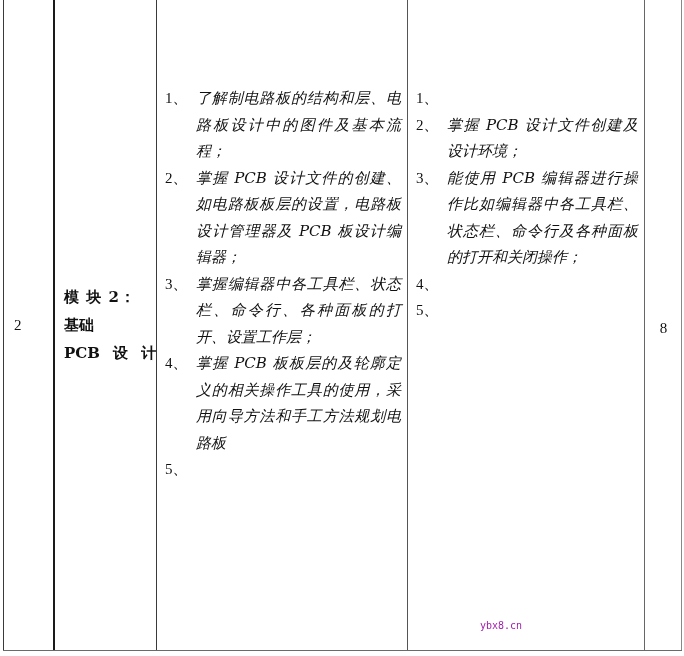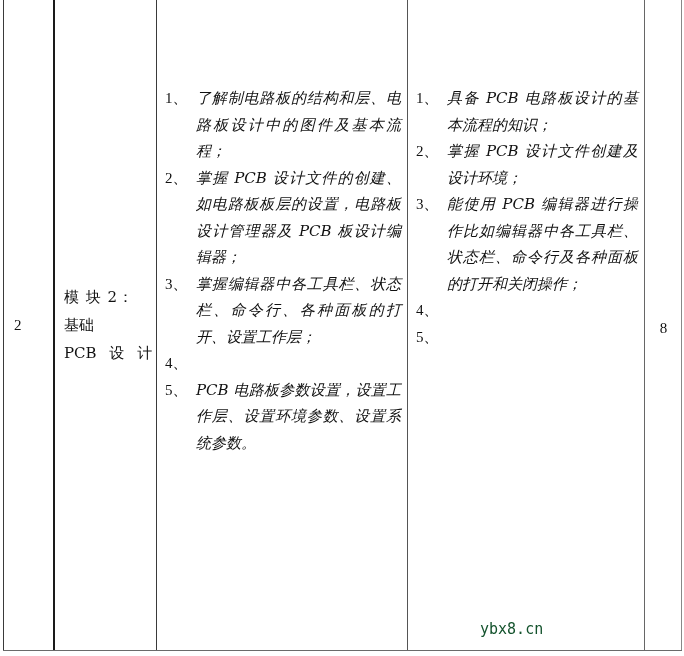--- a/index.html
+++ b/index.html
@@ -14,35 +14,35 @@
     .cell { position: absolute; }
     .num-cell {
       left: 4px; width: 50px; top: 0; height: 650px;
       display: flex; align-items: center; padding-left: 10px; box-sizing: border-box;
       font-size: 15px; font-family: "Liberation Serif", serif;
     }
     .module-cell {
       left: 57px; width: 99px; top: 283px;
       font-size: 15px; line-height: 28px; padding-left: 7px; box-sizing: border-box;
     }
-    .module-cell div { white-space: nowrap; }
+    .module-cell div { white-space: nowrap; font-weight: bold; }
     .list-cell { font-size: 15px; line-height: 26.5px; }
     .list-item { display: flex; }
     .list-num { width: 31px; flex: none; white-space: nowrap; font-family: "Liberation Serif", serif; }
     .list-text { flex: 1; text-align: justify; font-style: italic; }
     .col3 { left: 165px; top: 85px; width: 236px; }
     .col4 { left: 416px; top: 85px; width: 222px; }
     .hours-cell {
       left: 646px; width: 35px; top: 0; height: 656px;
       display: flex; align-items: center; justify-content: center;
       font-size: 15px; font-family: "Liberation Serif", serif;
     }
     .watermark {
       position: absolute; left: 480px; top: 620px;
-      font-family: "DejaVu Sans Mono", monospace; font-size: 15px; color: #14532d;
+      font-family: "DejaVu Sans Mono", monospace; font-size: 10px; color: #a21caf;
     }
   </style>
 </head>
 <body>
 
 <div class="vline" style="left:3px;height:651px;"></div>
 <div class="vline thick" style="left:53px;height:651px;"></div>
 <div class="vline" style="left:156px;height:651px;"></div>
 <div class="vline" style="left:407px;height:651px;background:#555;"></div>
 <div class="vline" style="left:644px;height:651px;background:#666;"></div>
@@ -67,31 +67,30 @@
   <div class="list-item">
     <span class="list-num">2、</span>
     <span class="list-text">掌握 PCB 设计文件的创建、如电路板板层的设置，电路板设计管理器及 PCB 板设计编辑器；</span>
   </div>
   <div class="list-item">
     <span class="list-num">3、</span>
     <span class="list-text">掌握编辑器中各工具栏、状态栏、命令行、各种面板的打开、设置工作层；</span>
   </div>
   <div class="list-item">
     <span class="list-num">4、</span>
+    <span class="list-text">掌握 PCB 板板层的及轮廓定义的相关操作工具的使用，采用向导方法和手工方法规划电路板</span>
   </div>
   <div class="list-item">
     <span class="list-num">5、</span>
-    <span class="list-text">PCB 电路板参数设置，设置工作层、设置环境参数、设置系统参数。</span>
   </div>
 </div>
 
 <div class="cell list-cell col4">
   <div class="list-item">
     <span class="list-num">1、</span>
-    <span class="list-text">具备 PCB 电路板设计的基本流程的知识；</span>
   </div>
   <div class="list-item">
     <span class="list-num">2、</span>
     <span class="list-text">掌握 PCB 设计文件创建及设计环境；</span>
   </div>
   <div class="list-item">
     <span class="list-num">3、</span>
     <span class="list-text">能使用 PCB 编辑器进行操作比如编辑器中各工具栏、状态栏、命令行及各种面板的打开和关闭操作；</span>
   </div>
   <div class="list-item">

